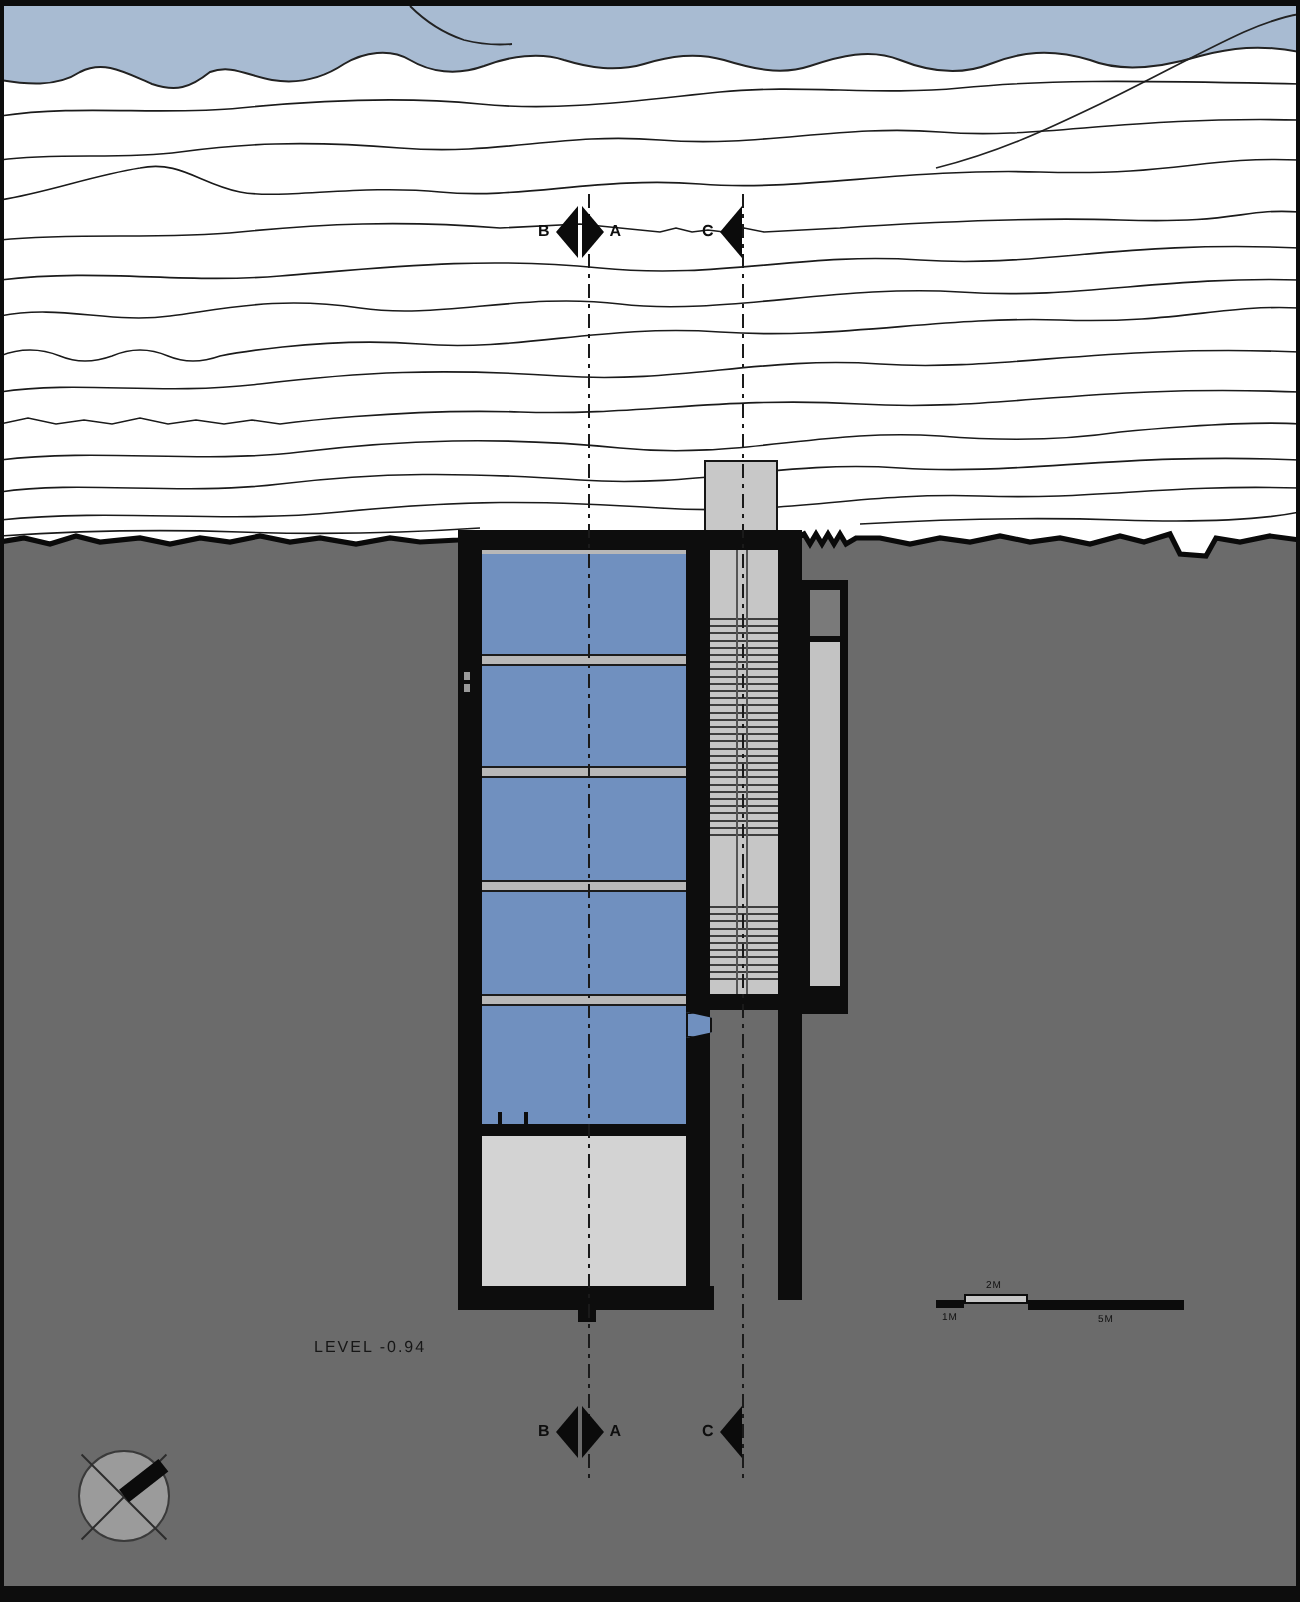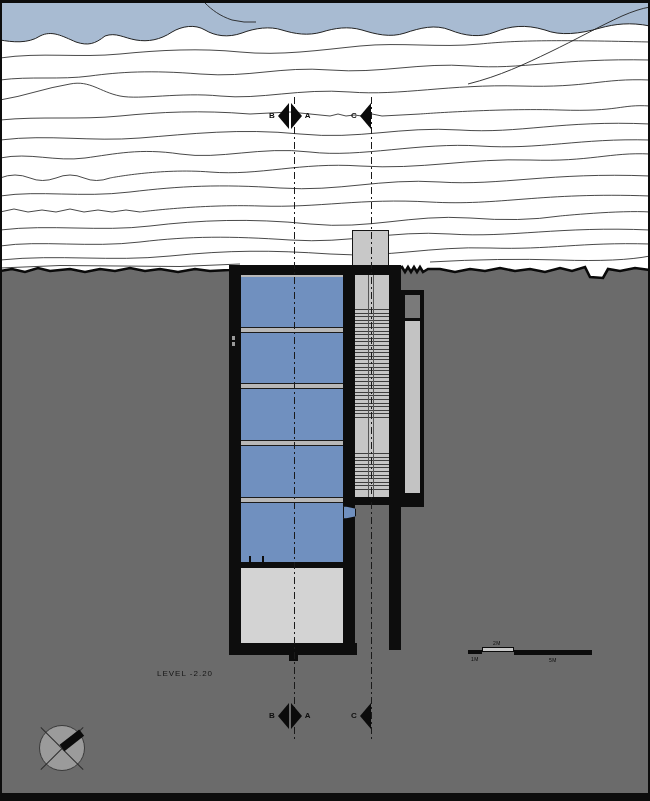--- a/index.html
+++ b/index.html
@@ -176,21 +176,21 @@
     <span class="tri tri-right"></span>
     <span class="msp"></span>
     <span class="mlabel">A</span>
   </div>
   <div class="marker" style="left:351px;top:703px;">
     <span class="mlabel">C</span>
     <span class="msp"></span>
     <span class="tri tri-left"></span>
   </div>
 
-  <div class="abs" id="level-label">LEVEL -2.20</div>
+  <div class="abs" id="level-label">LEVEL -0.94</div>
 
   <div class="abs" id="scalebar">
     <div class="sb-seg" id="sb1"></div>
     <div class="sb-seg" id="sb2"></div>
     <div class="sb-seg" id="sb3"></div>
     <div class="sb-label" id="sb-l1">1M</div>
     <div class="sb-label" id="sb-l2">2M</div>
     <div class="sb-label" id="sb-l3">5M</div>
   </div>
 

